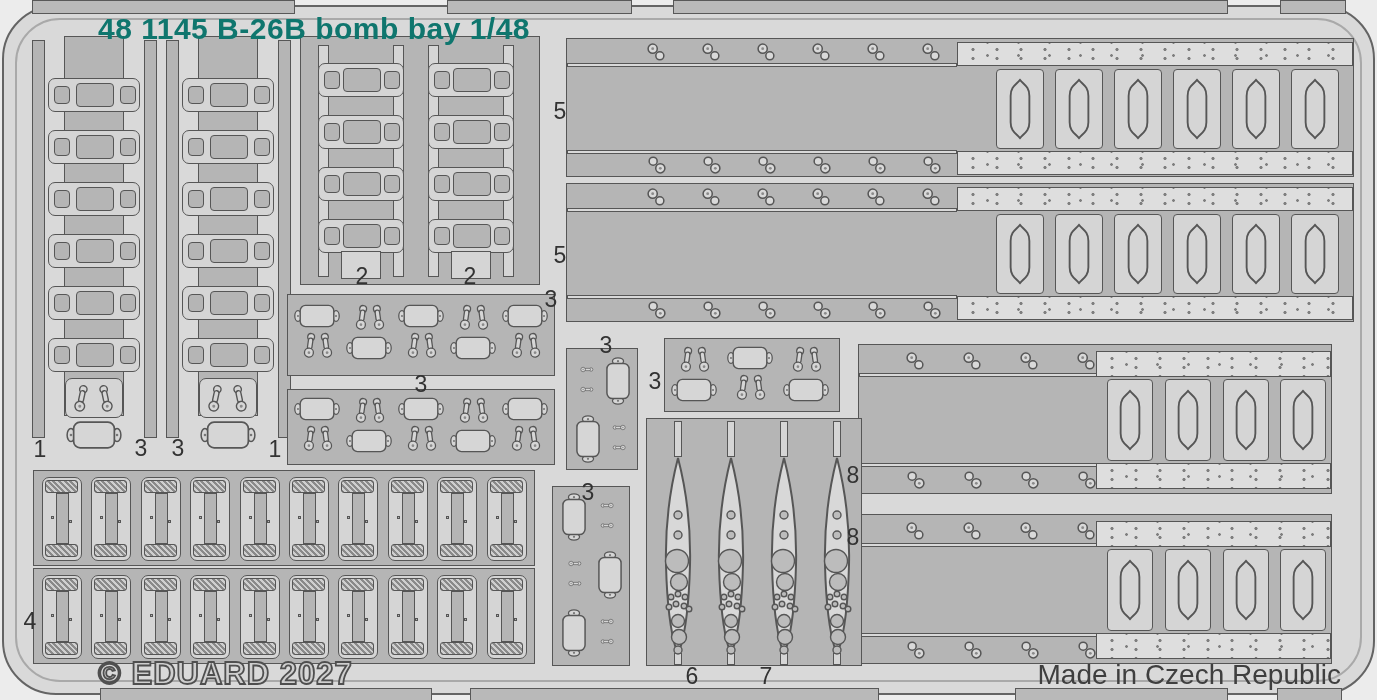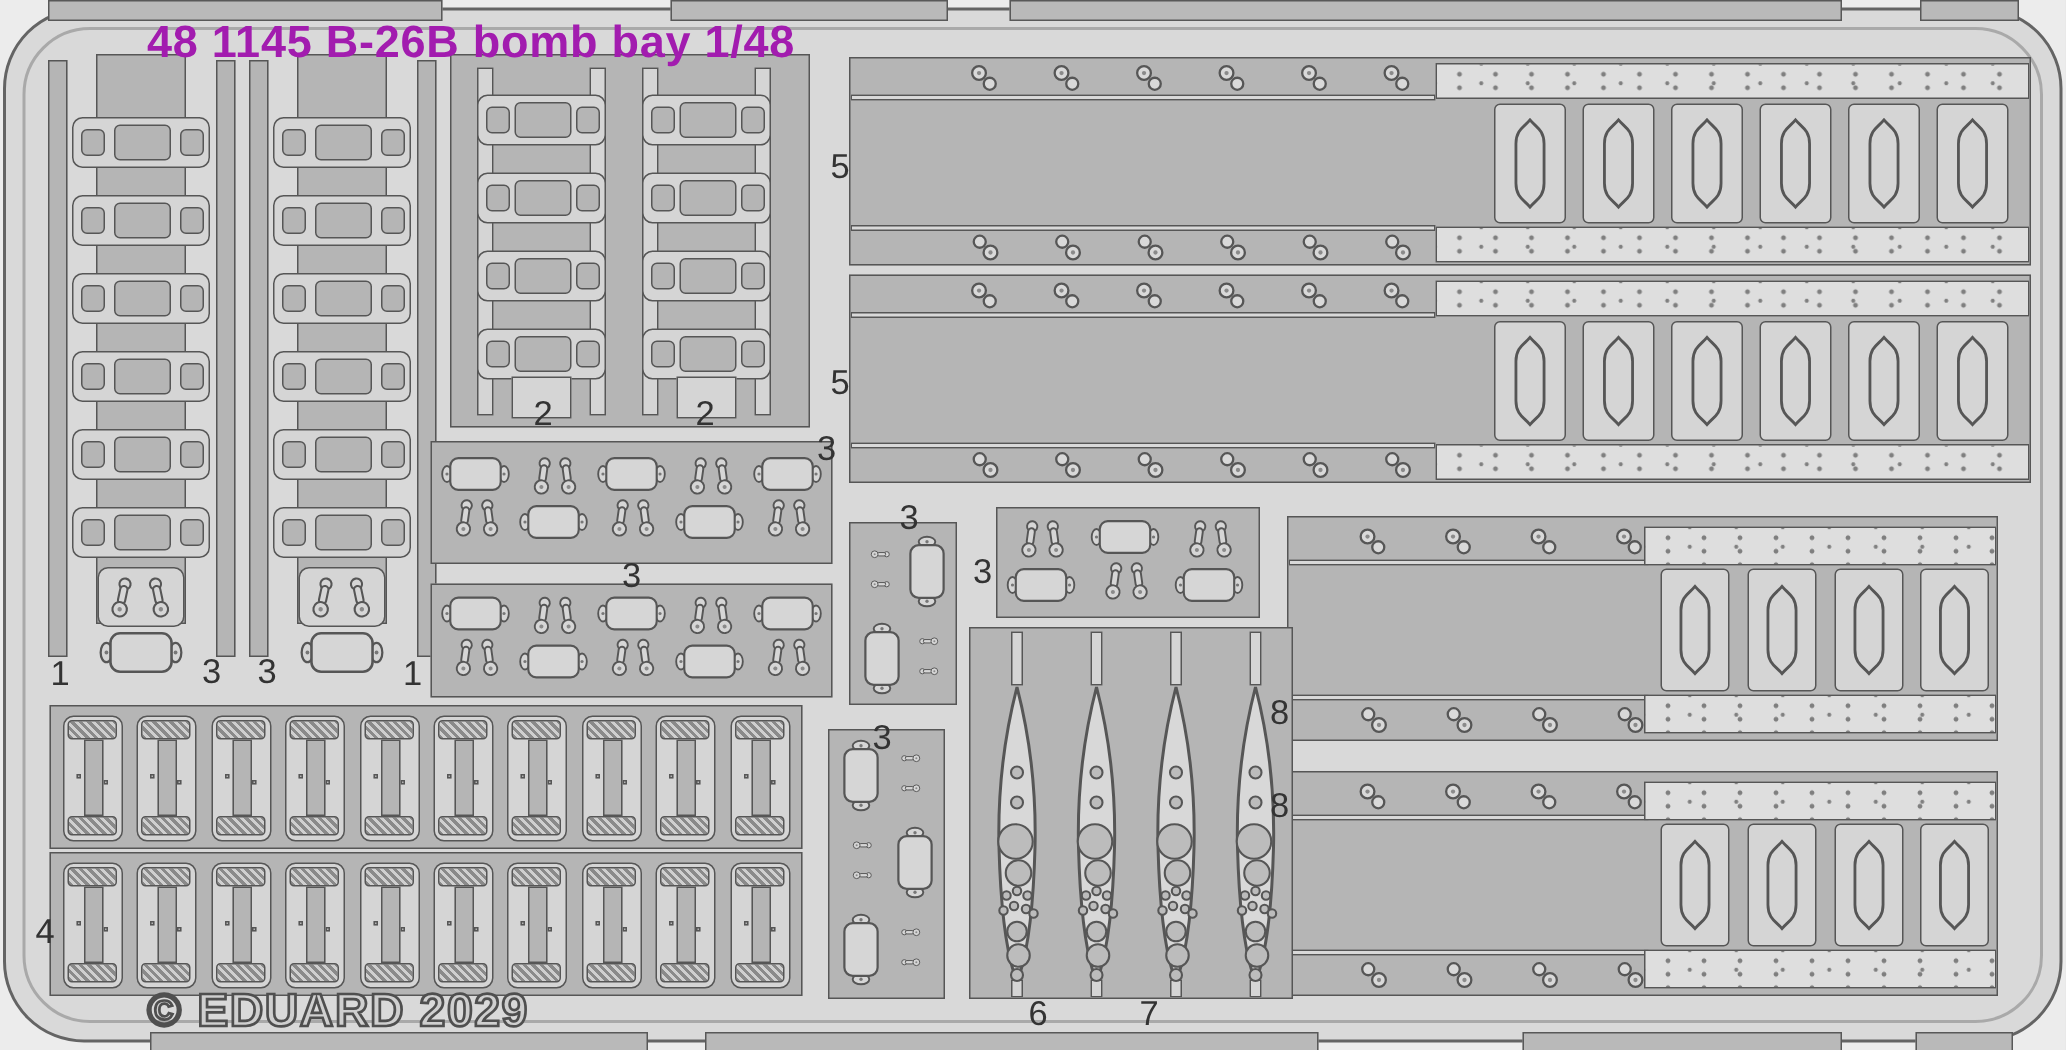--- a/index.html
+++ b/index.html
@@ -15,39 +15,40 @@
   .rd{border-radius:7px;}
   .rd4{border-radius:4px;}
   .slit{background:#d9d9d9;border:1px solid #565656;}
   .rivet{background-color:#dedede;border:1.5px solid #565656;
     background-image:radial-gradient(circle,#7f7f7f 1.3px,transparent 1.9px),
                      radial-gradient(circle,#7f7f7f 1.1px,transparent 1.6px);
     background-size:24px 9px,31px 13px;background-position:3px 2px,14px 6px;}
   .hatch{background:repeating-linear-gradient(45deg,#8a8a8a 0 2px,#cfcfcf 2px 4px);
          border:1px solid #565656;border-radius:3px;}
   #title{position:absolute;left:98px;top:12px;font-size:30px;font-weight:bold;
-         color:#a21caf;letter-spacing:.5px;z-index:7;}
+         color:#0f766e;letter-spacing:.5px;z-index:7;}
   #brand{position:absolute;right:38px;top:8px;font-family:"DejaVu Serif",serif;
          font-weight:bold;font-size:38px;color:#101010;z-index:7;}
   #copyright{position:absolute;left:98px;top:656px;font-size:31px;font-weight:600;
          color:#cfcfcf;-webkit-text-stroke:1.8px #4f4f4f;letter-spacing:1px;z-index:7;}
   #madein{position:absolute;right:36px;top:659px;font-size:28px;color:#3f3f3f;z-index:7;}
   .plabel{position:absolute;transform:translate(-50%,-50%);font-size:23px;color:#333;
           z-index:5;line-height:1;}
   svg.part{position:absolute;overflow:visible;}
 </style>
 </head>
 <body>
 
 <div id="stage">
   <div id="sheet">
     <div id="innerframe"></div>
   </div>
   <div id="title">48 1145 B-26B bomb bay 1/48</div>
-  <div id="copyright">© EDUARD 2029</div>
+  <div id="copyright">© EDUARD 2027</div>
+  <div id="madein">Made in Czech Republic</div>
 
   <svg width="0" height="0" style="position:absolute">
     <defs>
       <g id="sym-hook">
         <circle cx="7" cy="7" r="4.8" fill="#d9d9d9" stroke="#565656" stroke-width="1.6"></circle>
         <circle cx="14.5" cy="14.5" r="4.2" fill="#d9d9d9" stroke="#565656" stroke-width="1.6"></circle>
         <circle cx="7" cy="7" r="1.5" fill="#8a8a8a"></circle>
       </g>
       <g id="sym-lever">
         <circle cx="7" cy="5.5" r="4" fill="#d6d6d6" stroke="#565656" stroke-width="1.5"></circle>

